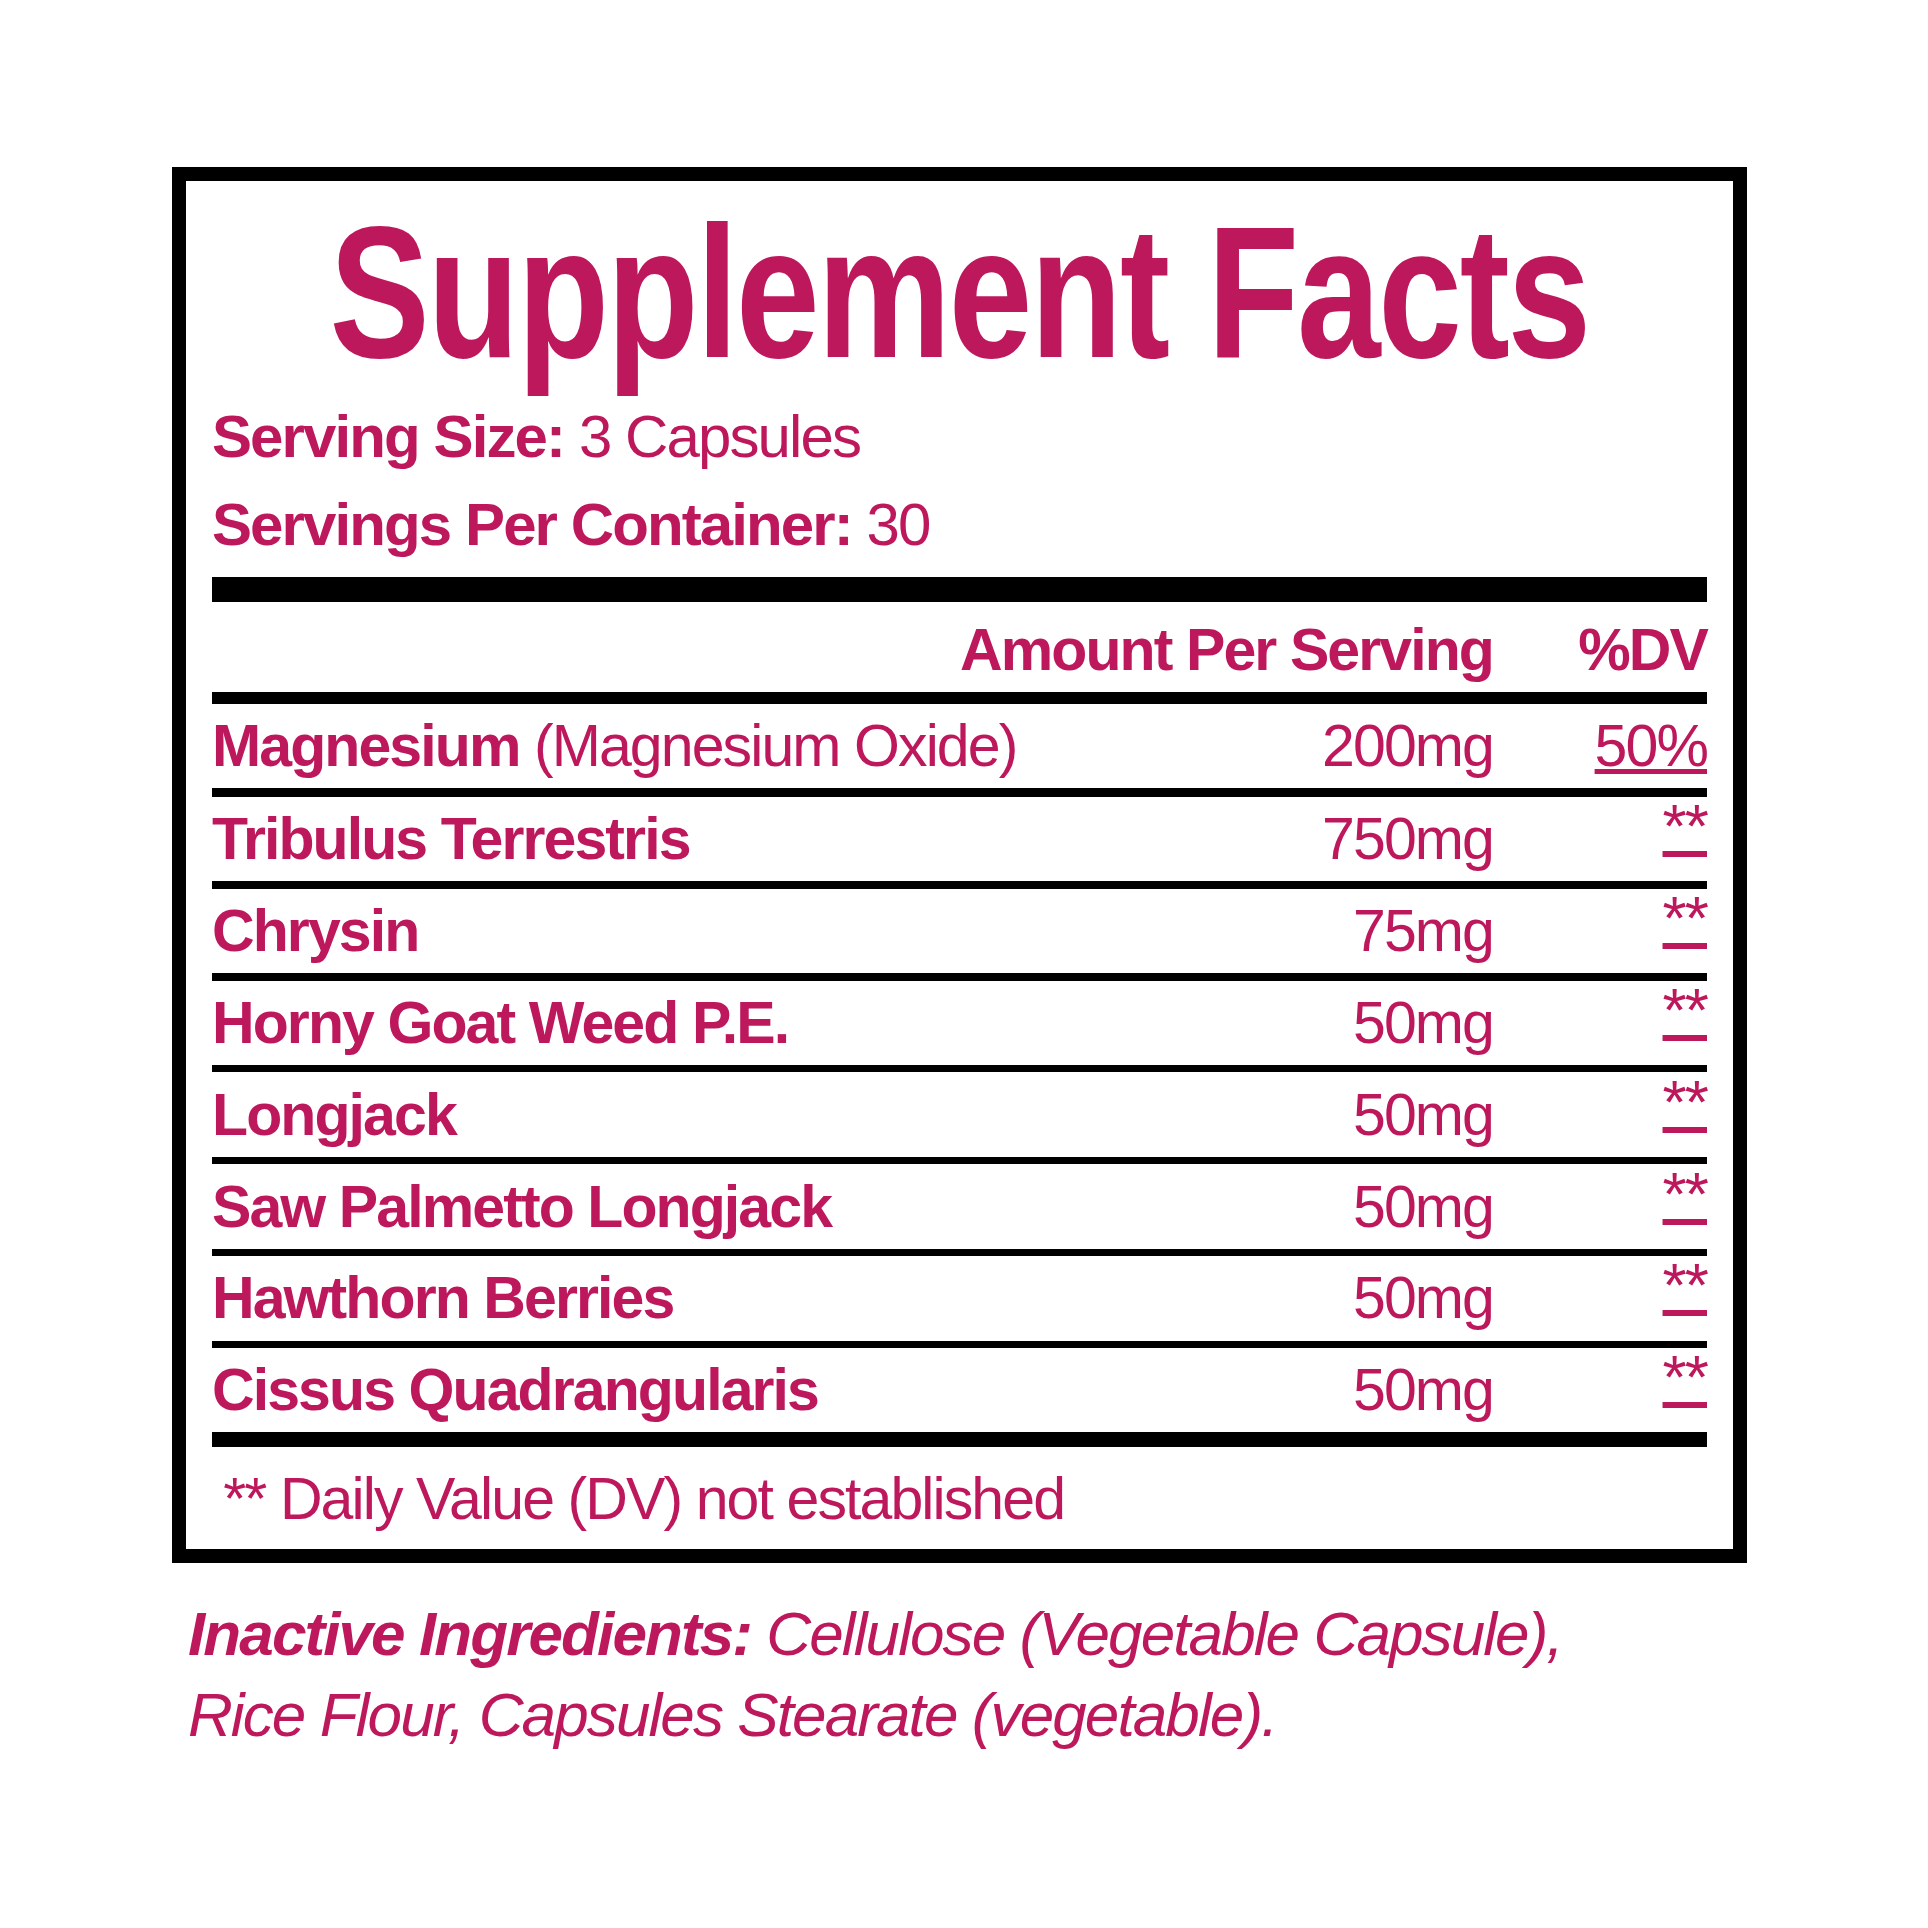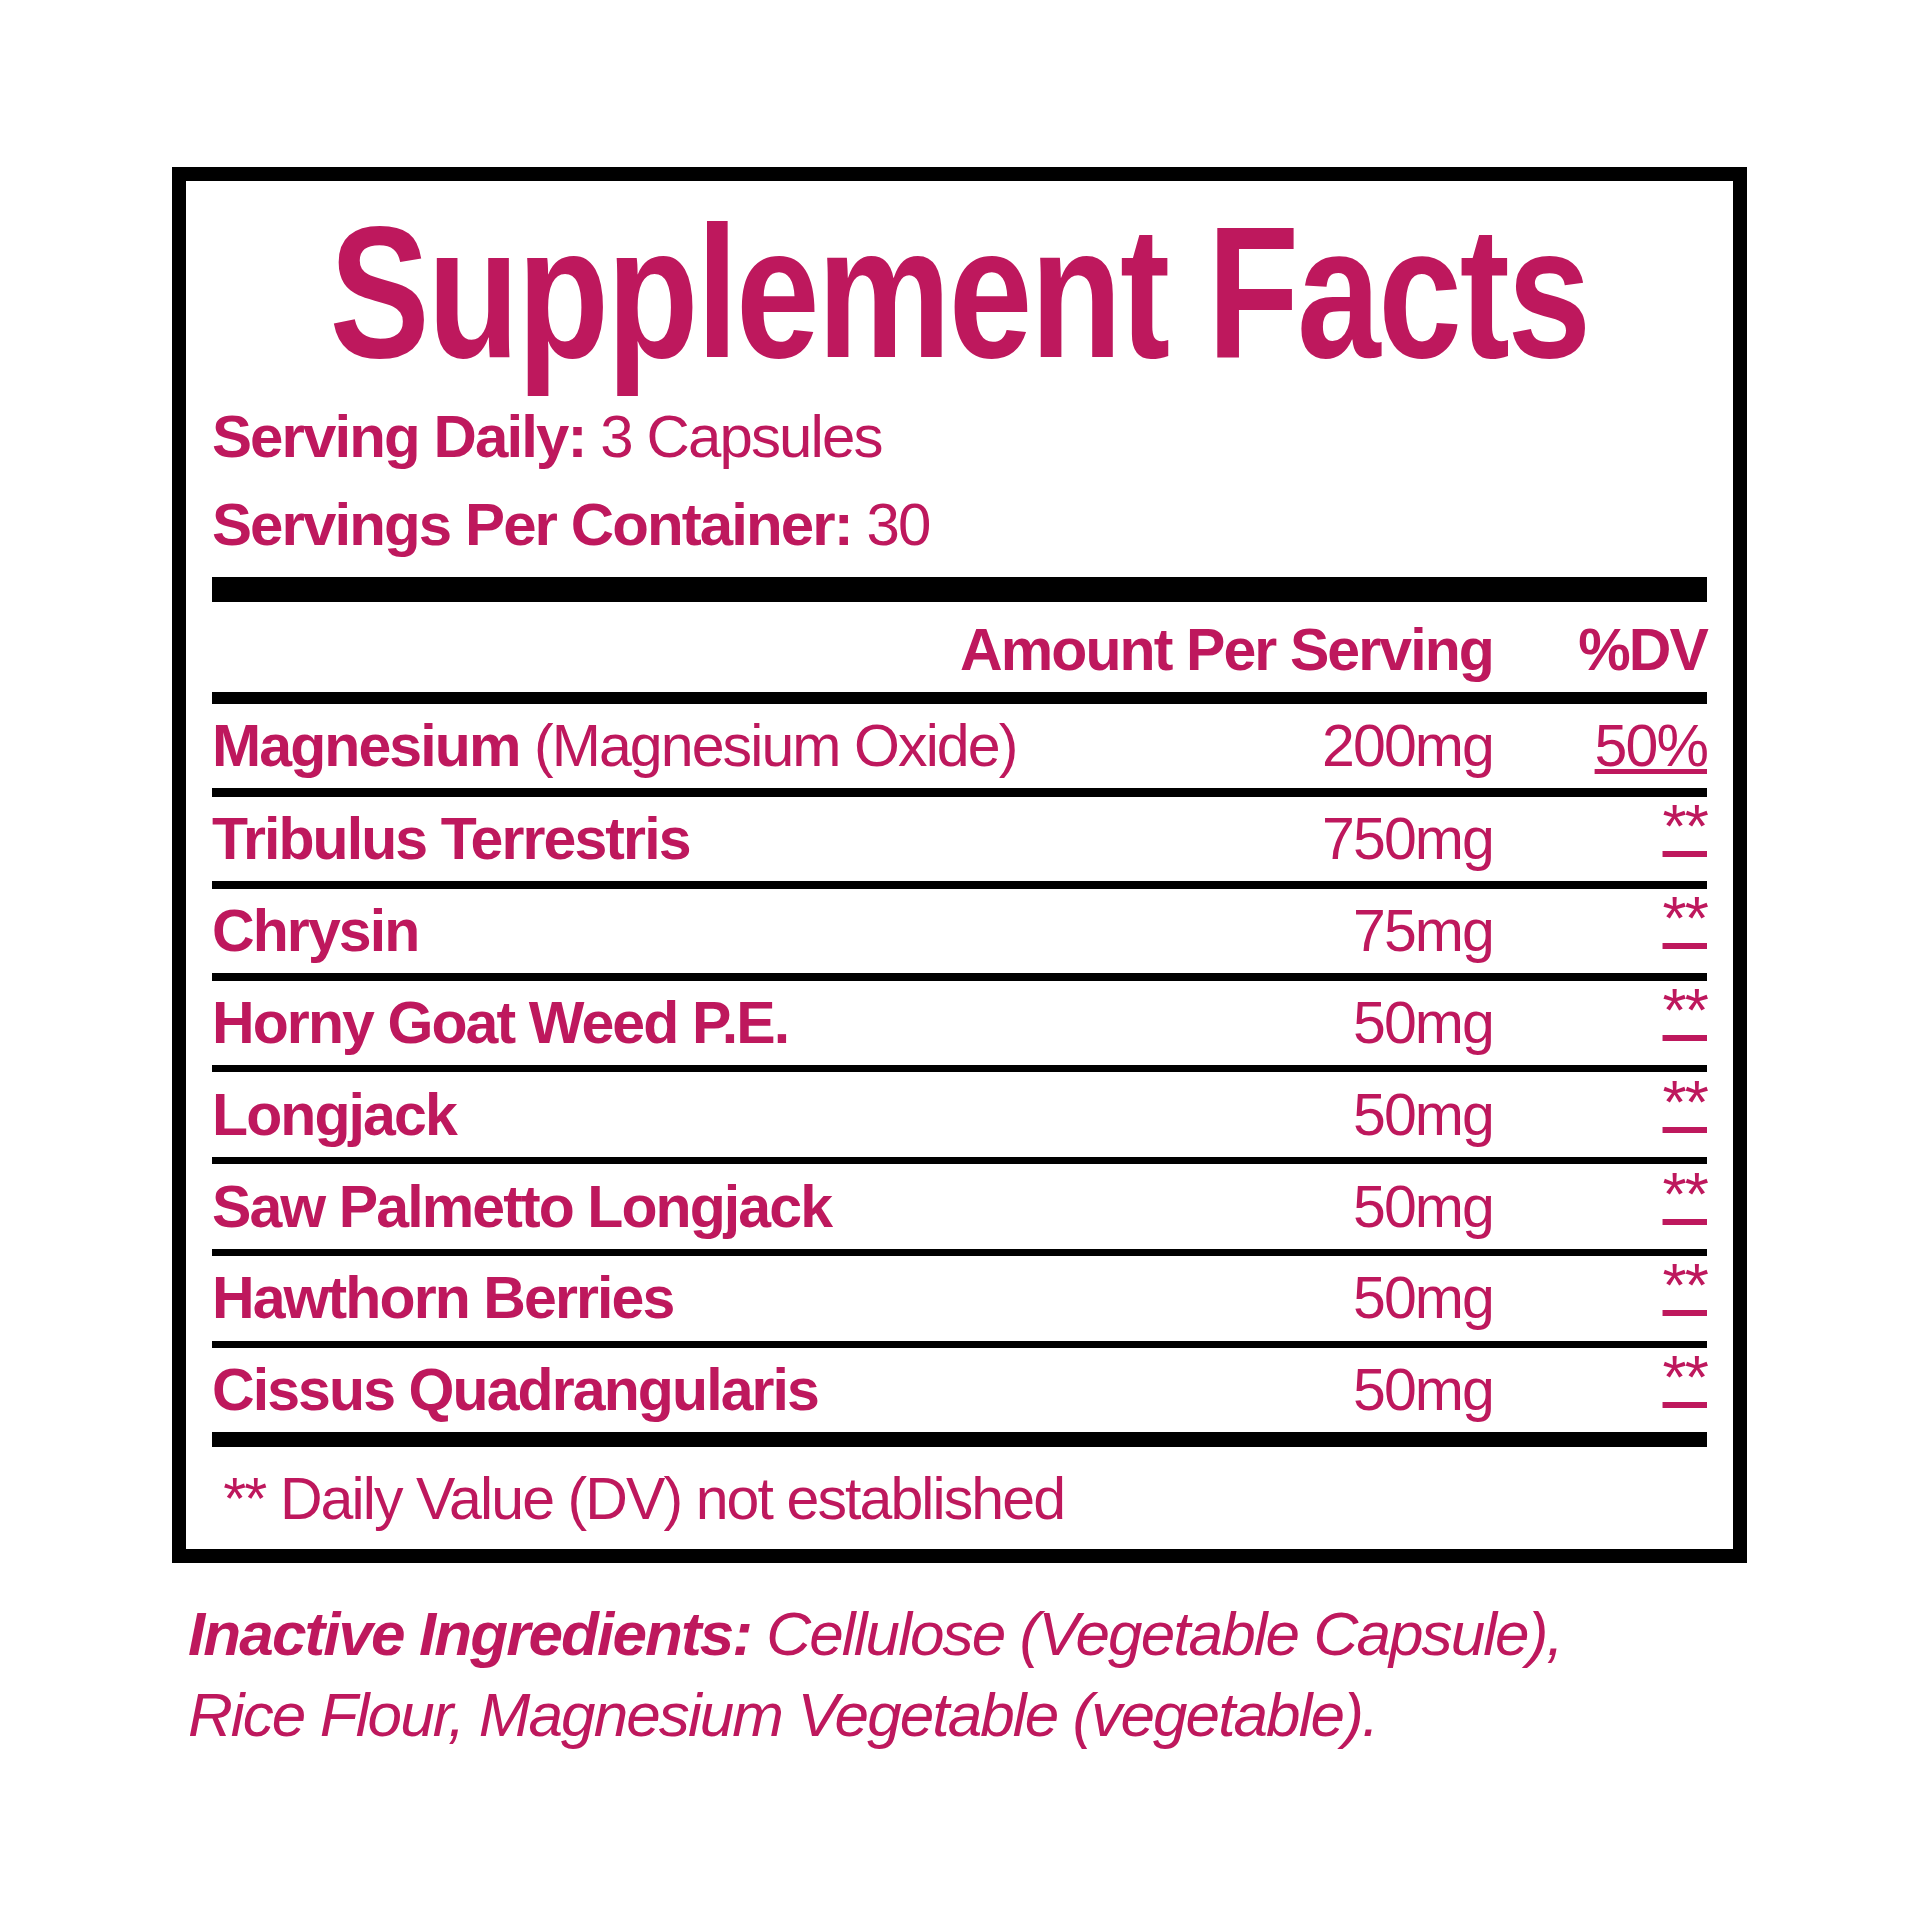--- a/index.html
+++ b/index.html
@@ -116,21 +116,21 @@
 <body>
 
 <div class="page">
 
   <div class="facts-box">
 
     <div class="title-wrap">
       <div class="title">Supplement Facts</div>
     </div>
 
-    <div class="serving-line"><span class="b">Serving Daily:</span><span>&nbsp;</span><span>3 Capsules</span></div>
+    <div class="serving-line"><span class="b">Serving Size:</span><span>&nbsp;</span><span>3 Capsules</span></div>
 
     <div class="serving-line"><span class="b">Servings Per Container:</span><span>&nbsp;</span><span>30</span></div>
 
     <div class="bar"></div>
 
     <div class="hdr-row">
       <span class="hdr-amt b">Amount Per Serving</span>
       <span class="hdr-dv b">%DV</span>
     </div>
 
@@ -188,17 +188,17 @@
 </div>
 
     <div class="line thickln"></div>
 
     <div class="footnote">** Daily Value (DV) not established</div>
 
   </div>
 
   <div class="inactive">
     <div><span class="b">Inactive Ingredients:</span><span>&nbsp;</span><span>Cellulose (Vegetable Capsule),</span></div>
-    <div>Rice Flour, Magnesium Vegetable (vegetable).</div>
+    <div>Rice Flour, Capsules Stearate (vegetable).</div>
   </div>
 
 </div>
 
 
 </body></html>

